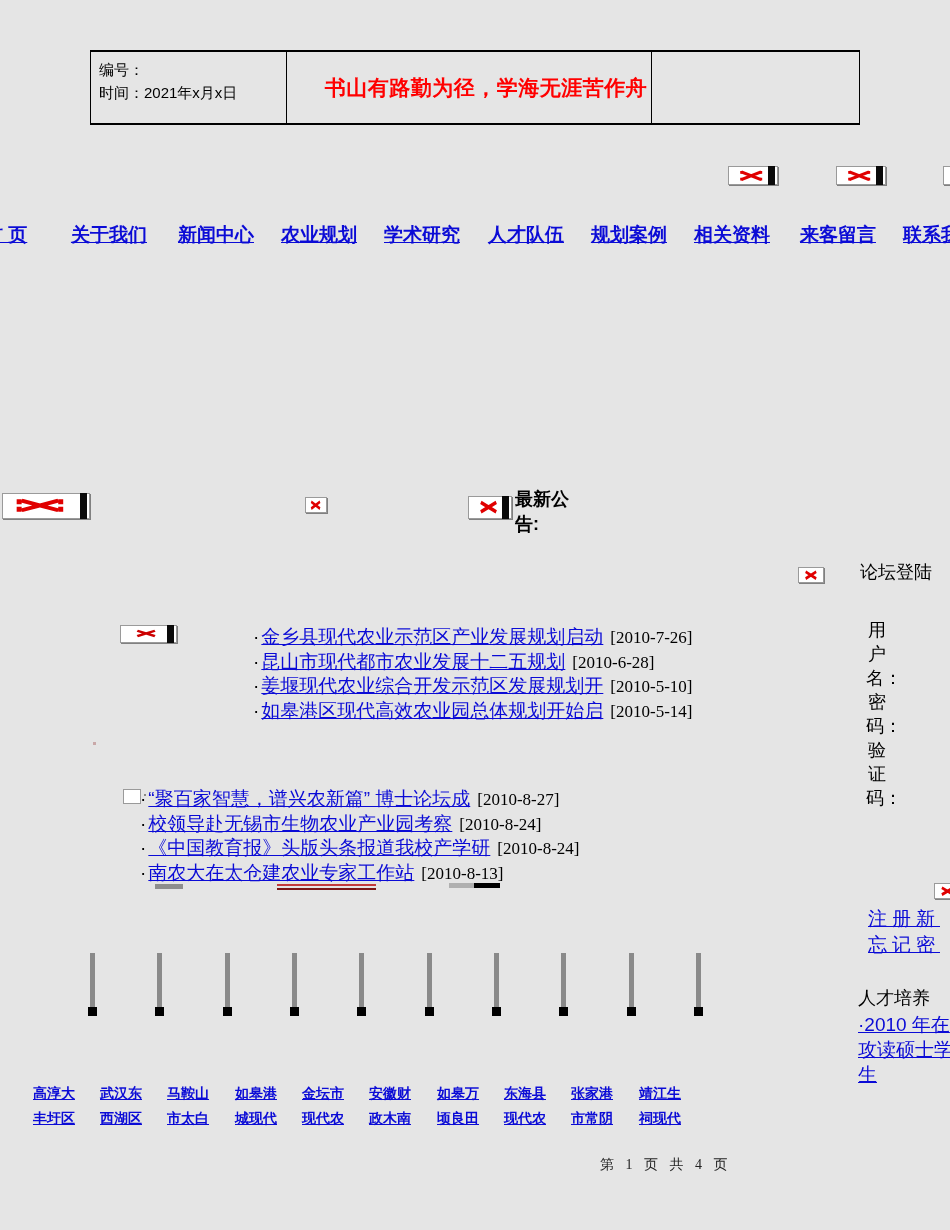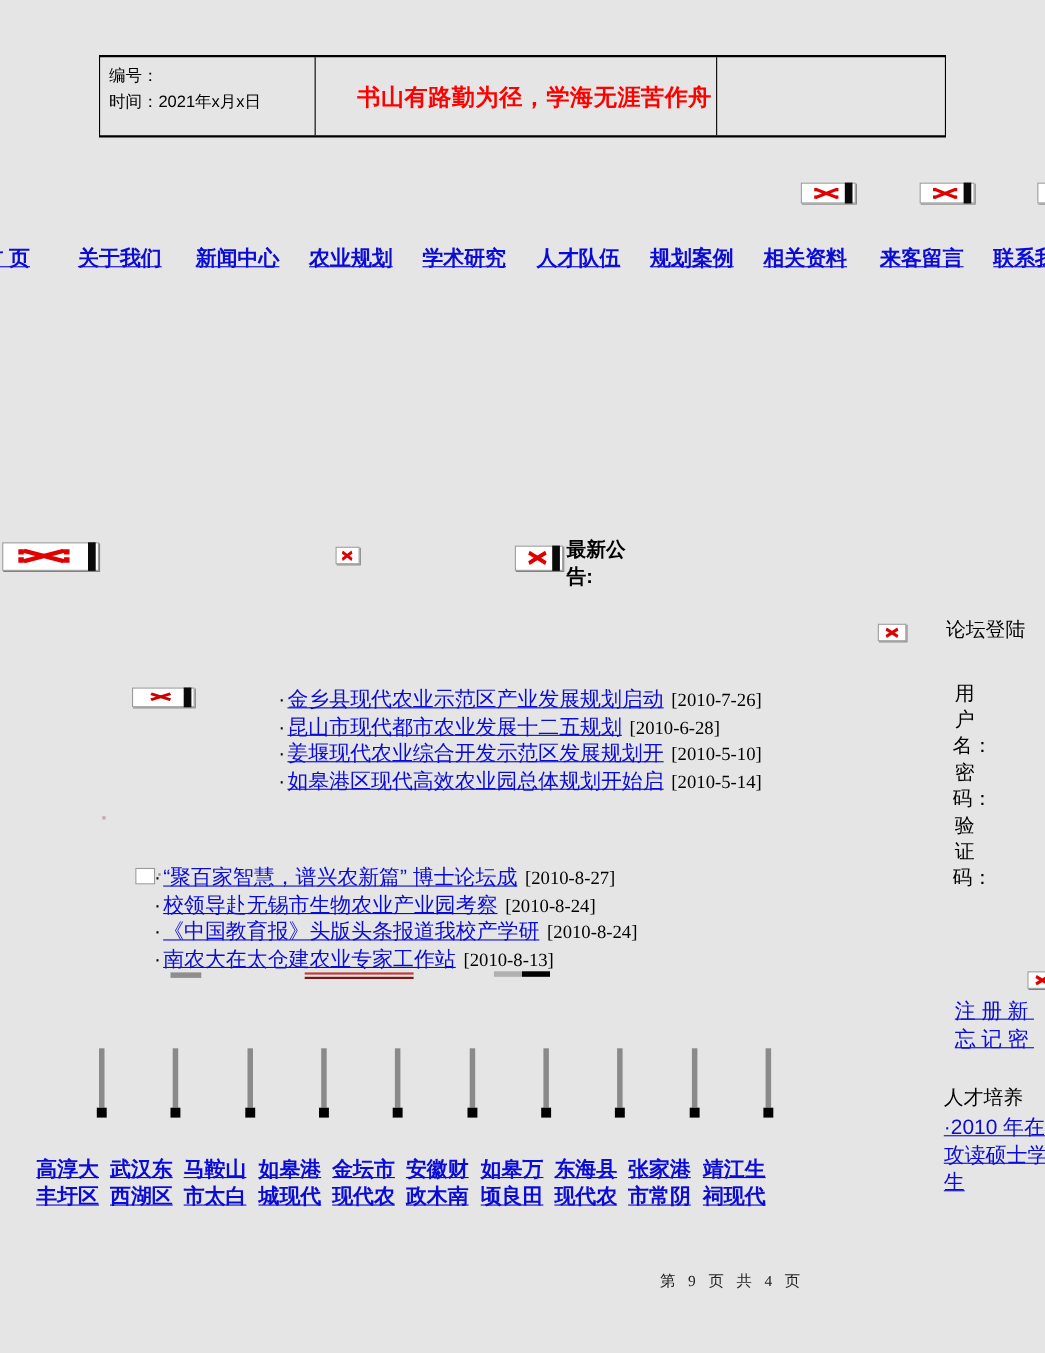--- a/index.html
+++ b/index.html
@@ -45,22 +45,22 @@
   .tline{position:absolute;left:858px;font-size:19px;white-space:nowrap;}
 
   
   .vbar{position:absolute;width:5px;height:54px;background:#8a8a8a;}
   .vbar::after{content:"";position:absolute;left:-2px;top:54px;width:9px;height:9px;background:#000;}
 
   
   .frag{position:absolute;}
 
   
-  .plink{position:absolute;font-size:19px;font-weight:bold;color:#0b0bd6;
-         text-decoration:underline;white-space:nowrap;cursor:pointer;}
+  .plink{position:absolute;font-size:14px;font-weight:bold;color:#0b0bd6;
+         text-decoration:underline;white-space:nowrap;cursor:pointer;margin-top:35px;}
 
   
   #footer{position:absolute;left:600px;top:1156px;font-family:"Liberation Serif",serif;
           font-size:14px;letter-spacing:4px;color:#222;}
 
   .artifact-dot{position:absolute;left:93px;top:742px;width:3px;height:3px;background:#c9a8a8;}
   .chkbox{position:absolute;left:123px;top:789px;width:16px;height:13px;border:1px solid #9a9a9a;background:#fff;}
   .chkbox::after{content:"";position:absolute;right:-6px;top:4px;width:2px;height:2px;background:#888;}
 </style>
 </head>
@@ -211,15 +211,15 @@
   <a class="plink" style="left:100px;top:1075px">西湖区</a>
   <a class="plink" style="left:167px;top:1075px">市太白</a>
   <a class="plink" style="left:235px;top:1075px">城现代</a>
   <a class="plink" style="left:302px;top:1075px">现代农</a>
   <a class="plink" style="left:369px;top:1075px">政木南</a>
   <a class="plink" style="left:437px;top:1075px">顷良田</a>
   <a class="plink" style="left:504px;top:1075px">现代农</a>
   <a class="plink" style="left:571px;top:1075px">市常阴</a>
   <a class="plink" style="left:639px;top:1075px">祠现代</a>
 
-  <div id="footer">第 9 页 共 4 页</div>
+  <div id="footer">第 1 页 共 4 页</div>
 
 </div>
 
 </body></html>

